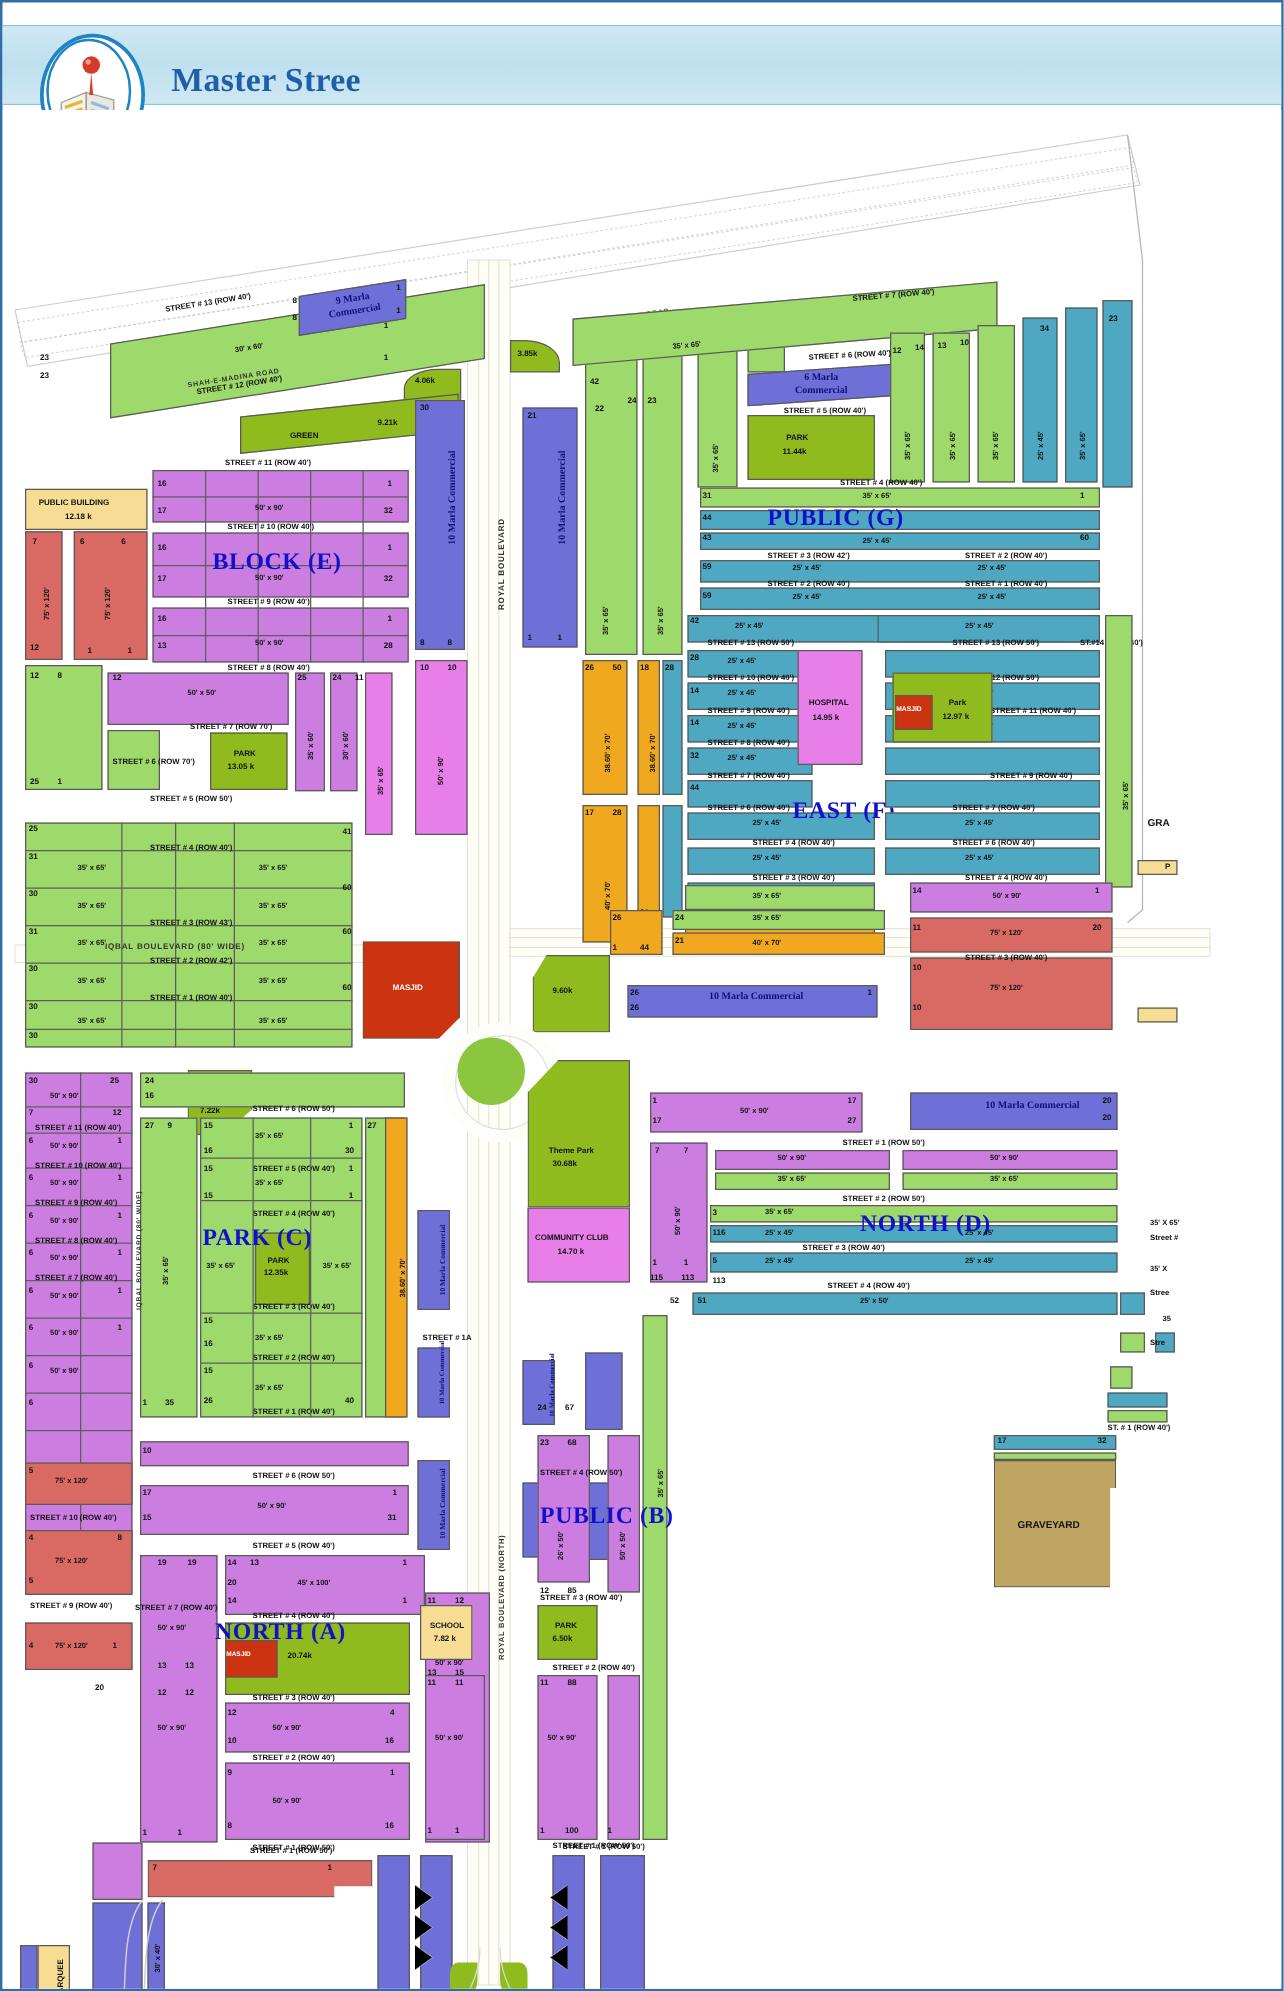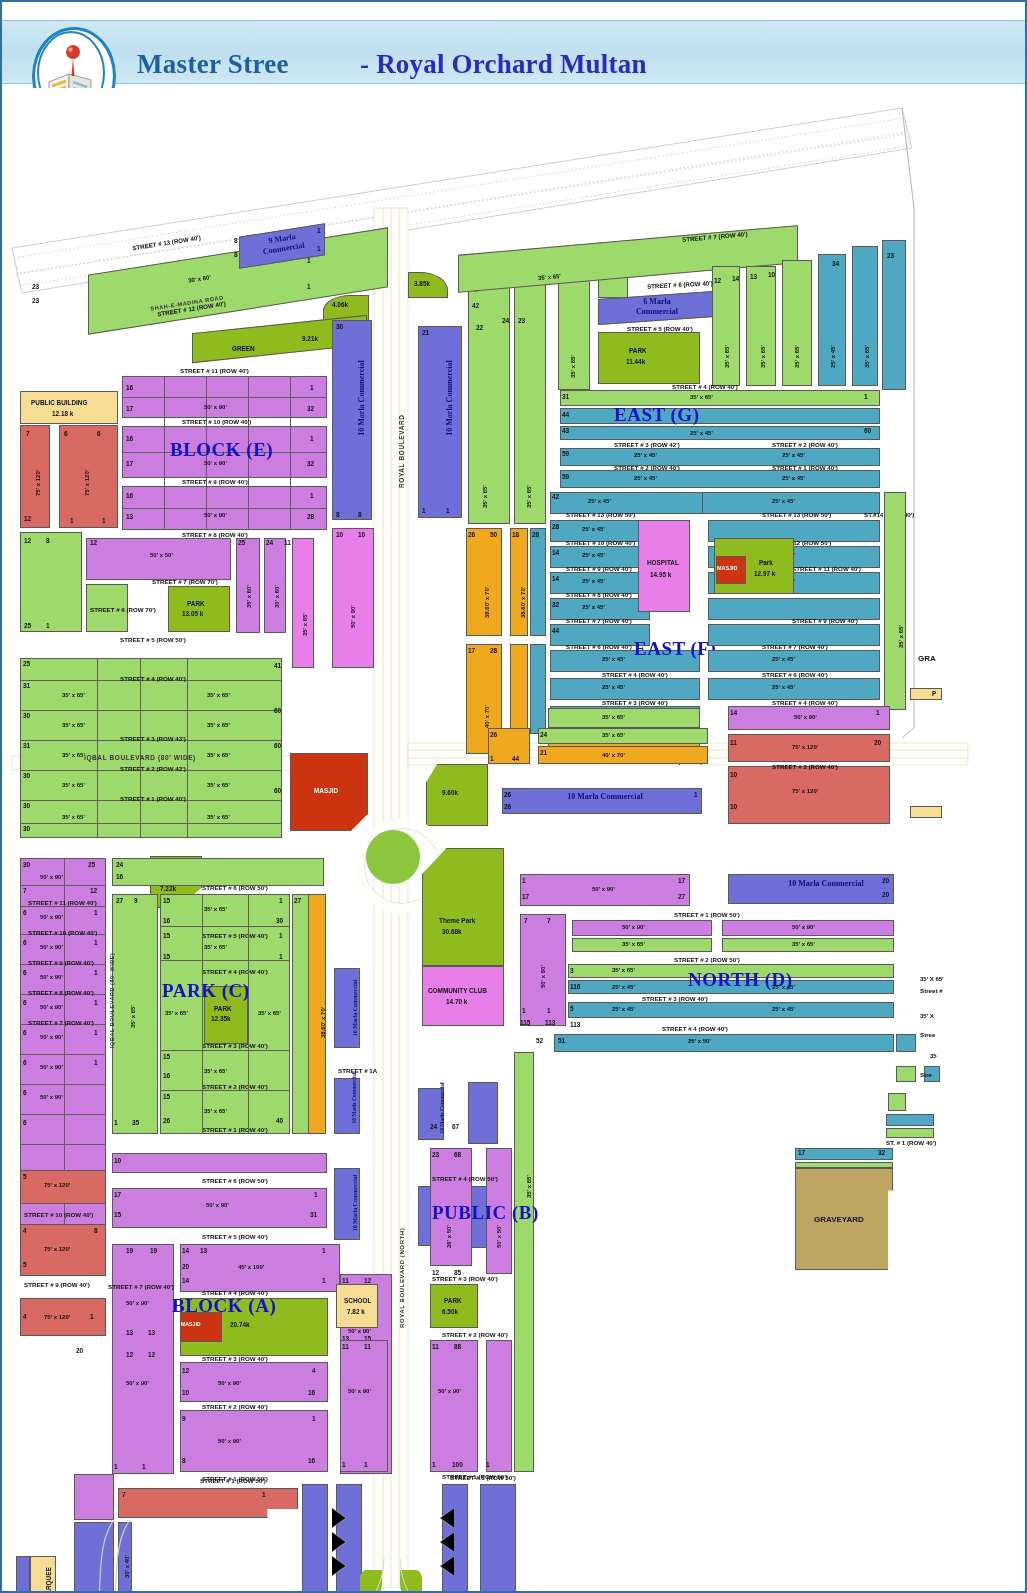--- a/index.html
+++ b/index.html
@@ -71,21 +71,20 @@
         <path d="M17 56 L31 51" stroke="#e8b62c" stroke-width="2.5"></path>
         <path d="M17 62 L31 57" stroke="#e8b62c" stroke-width="2.5"></path>
         <path d="M38 52 L52 57" stroke="#8fbcd8" stroke-width="2.5"></path>
         <path d="M38 58 L52 63" stroke="#8fbcd8" stroke-width="2.5"></path>
         <circle cx="38" cy="22" r="7" fill="#d83a2a"></circle>
         <path d="M38 28 L36.5 46 L39.5 46 Z" fill="#d83a2a"></path>
         <circle cx="35.5" cy="19.5" r="2.2" fill="#f39b90"></circle>
       </svg>
     </div>
     <div id="title-main">Master Stree</div>
-    <div id="title-sub">- Royal Orchard Multan</div>
   </div>
 
   <div id="map">
 
     <svg width="1027" height="1505" style="position:absolute;left:0;top:0;">
 
       <polygon points="10,160 900,20 910,60 20,205" fill="#fff" stroke="#cfcfcf" stroke-width="1"></polygon>
       <polygon points="12,170 902,30 905,44 15,186" fill="none" stroke="#bdbdbd" stroke-width=".6" stroke-dasharray="2 2"></polygon>
       <polygon points="14,186 905,46 908,58 18,198" fill="none" stroke="#bdbdbd" stroke-width=".6" stroke-dasharray="2 2"></polygon>
 
@@ -307,21 +306,21 @@
     <div class="lbl lbl-street" style="left:680px;top:146px;transform:rotate(-5deg);">STREET # 7 (ROW 40')</div>
     <div class="lbl lbl-street" style="left:645px;top:194px;transform:rotate(-3deg);">STREET # 6 (ROW 40')</div>
     <div class="lbl lbl-street" style="left:625px;top:238px;">STREET # 5 (ROW 40')</div>
     <div class="lbl lbl-street" style="left:670px;top:296px;">STREET # 4 (ROW 40')</div>
 
     <div class="pg c-green plot" style="left:558px;top:302px;width:320px;height:16px;"></div>
     <div class="pg c-teal plot" style="left:558px;top:320px;width:320px;height:16px;"></div>
     <div class="pg c-teal plot" style="left:558px;top:338px;width:320px;height:14px;"></div>
     <div class="pg c-teal plot" style="left:558px;top:360px;width:320px;height:18px;"></div>
     <div class="pg c-teal plot" style="left:558px;top:382px;width:320px;height:18px;"></div>
-    <div class="lbl lbl-block" style="left:612px;top:317px;">EAST (G)</div>
+    <div class="lbl lbl-block" style="left:612px;top:317px;">PUBLIC (G)</div>
     <div class="lbl lbl-dim" style="left:688px;top:306px;">35' x 65'</div>
     <div class="lbl lbl-dim" style="left:688px;top:342px;">25' x 45'</div>
     <div class="lbl lbl-dim" style="left:632px;top:364px;">25' x 45'</div>
     <div class="lbl lbl-dim" style="left:632px;top:387px;">25' x 45'</div>
     <div class="lbl lbl-dim" style="left:780px;top:364px;">25' x 45'</div>
     <div class="lbl lbl-dim" style="left:780px;top:387px;">25' x 45'</div>
     <div class="lbl lbl-street" style="left:612px;top:354px;">STREET # 3 (ROW 42')</div>
     <div class="lbl lbl-street" style="left:612px;top:377px;">STREET # 2 (ROW 40')</div>
     <div class="lbl lbl-street" style="left:770px;top:354px;">STREET # 2 (ROW 40')</div>
     <div class="lbl lbl-street" style="left:770px;top:377px;">STREET # 1 (ROW 40')</div>
@@ -594,21 +593,21 @@
     <div class="lbl lbl-road vert" style="left:108px;top:960px;transform:rotate(-90deg);font-size:5.4px;">IQBAL BOULEVARD (80' WIDE)</div>
 
     <div class="pg c-purple plot" style="left:110px;top:1065px;width:215px;height:20px;"></div>
     <div class="pg c-purple plot" style="left:110px;top:1100px;width:215px;height:40px;"></div>
     <div class="pg c-purple plot" style="left:110px;top:1156px;width:62px;height:230px;"></div>
     <div class="pg c-purple plot" style="left:178px;top:1156px;width:160px;height:48px;"></div>
     <div class="pg c-olive plot" style="left:178px;top:1210px;width:148px;height:58px;"></div>
     <div class="pg c-darkred plot" style="left:178px;top:1224px;width:42px;height:30px;"></div>
     <div class="lbl lbl-amen-sm" style="left:179px;top:1234px;color:#fff;font-size:5.2px;">MASJID</div>
     <div class="lbl lbl-amen-sm" style="left:228px;top:1234px;">20.74k</div>
-    <div class="lbl lbl-block" style="left:170px;top:1208px;">BLOCK (A)</div>
+    <div class="lbl lbl-block" style="left:170px;top:1208px;">NORTH (A)</div>
     <div class="pg c-purple plot" style="left:178px;top:1274px;width:148px;height:40px;"></div>
     <div class="pg c-purple plot" style="left:178px;top:1322px;width:148px;height:62px;"></div>
     <div class="pg c-purple plot" style="left:338px;top:1186px;width:52px;height:200px;"></div>
     <div class="lbl lbl-street" style="left:200px;top:1090px;">STREET # 6 (ROW 50')</div>
     <div class="lbl lbl-street" style="left:200px;top:1146px;">STREET # 5 (ROW 40')</div>
     <div class="lbl lbl-street" style="left:200px;top:1202px;">STREET # 4 (ROW 40')</div>
     <div class="lbl lbl-street" style="left:200px;top:1268px;">STREET # 3 (ROW 40')</div>
     <div class="lbl lbl-street" style="left:200px;top:1316px;">STREET # 2 (ROW 40')</div>
     <div class="lbl lbl-street" style="left:200px;top:1388px;">STREET # 1 (ROW 50')</div>
     <div class="lbl lbl-street" style="left:106px;top:1196px;">STREET # 7 (ROW 40')</div>

